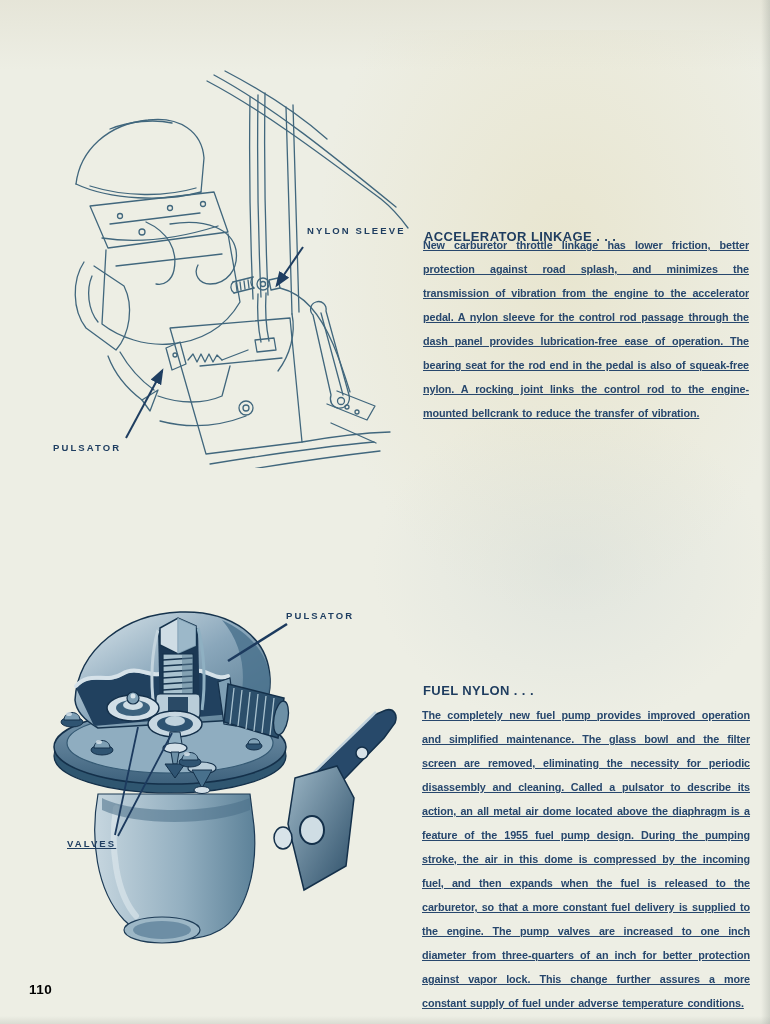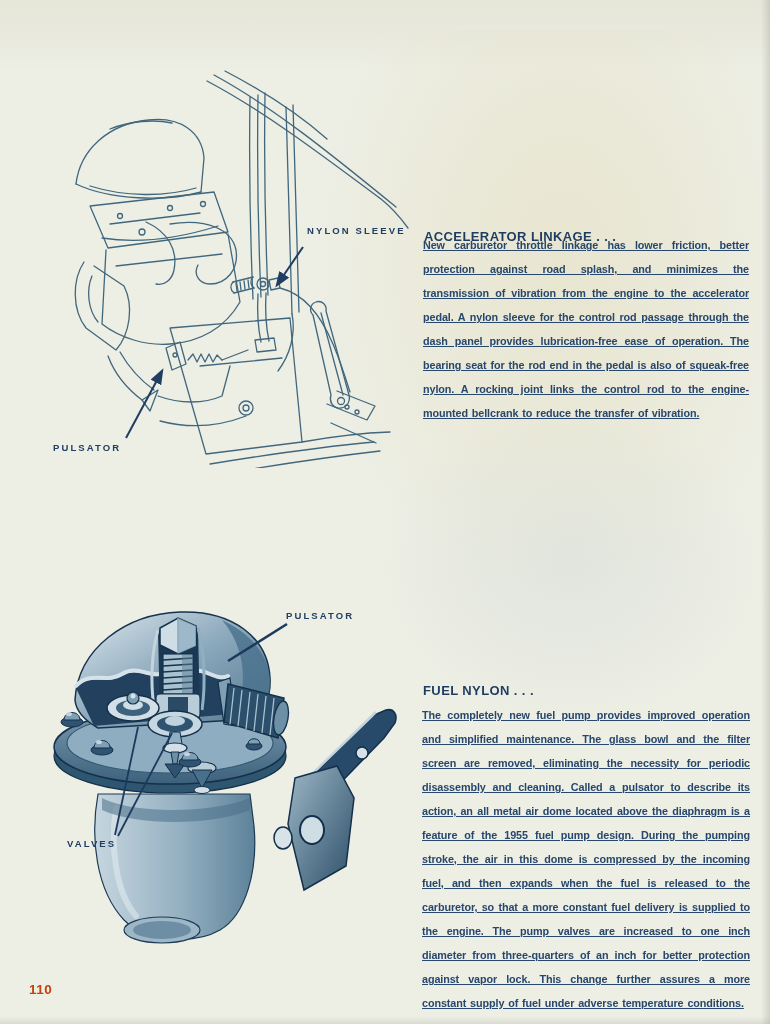--- a/index.html
+++ b/index.html
@@ -28,21 +28,21 @@
   .heading{
     position:absolute;font-weight:700;font-size:13px;letter-spacing:.4px;
     color:#1e3c5f;white-space:nowrap;
   }
   .body-text{
     position:absolute;font-weight:700;font-size:10.8px;line-height:24px;
     color:#27476d;text-align:justify;letter-spacing:-.1px;word-spacing:1px;text-decoration:underline;
   }
   .page-num{
     position:absolute;left:29px;top:982px;font-weight:700;font-size:13.5px;
-    letter-spacing:.5px;color:#c2410c;
+    letter-spacing:.5px;color:#000000;
   }
 </style>
 </head>
 <body>
 
 <div class="page">
 
   <div class="ghost ghost1"></div>
   <div class="ghost ghost2"></div>
   <div class="ghost ghost3"></div>
@@ -247,20 +247,20 @@
 
       <g stroke="#1c3a5e" fill="none">
         <path d="M255,26 L196,63" stroke-width="2.6"></path>
         <path d="M83,237 L106,129" stroke-width="1.8"></path>
         <path d="M86,238 L140,135" stroke-width="1.8"></path>
       </g>
     </svg>
   </div>
 
   <div class="fig-label" style="left:286px;top:610px;text-align:right;">PULSATOR</div>
-  <div class="fig-label" style="left:67px;top:838px;">VALVES</div>
+  <div class="fig-label" style="left:67px;top:838px;text-decoration:underline;">VALVES</div>
 
   <div class="heading" style="left:423px;top:683px;">FUEL NYLON .  .  .</div>
   <div class="body-text" style="left:422px;top:703px;width:328px;">The completely new fuel pump provides improved operation and simplified maintenance. The glass bowl and the filter screen are removed, eliminating the necessity for periodic disassembly and cleaning. Called a pulsator to describe its action, an all metal air dome located above the diaphragm is a feature of the 1955 fuel pump design. During the pumping stroke, the air in this dome is compressed by the incoming fuel, and then expands when the fuel is released to the carburetor, so that a more constant fuel delivery is supplied to the engine. The pump valves are increased to one inch diameter from three-quarters of an inch for better protection against vapor lock. This change further assures a more constant supply of fuel under adverse temperature conditions.</div>
 
   <div class="page-num">110</div>
 
 </div>
 
 </body></html>

